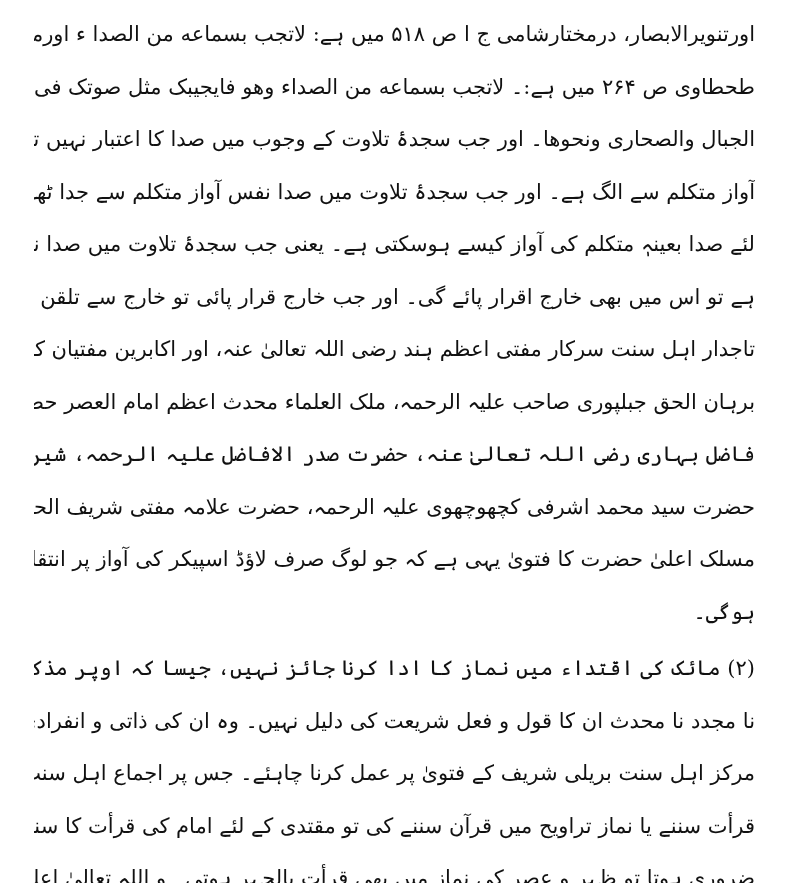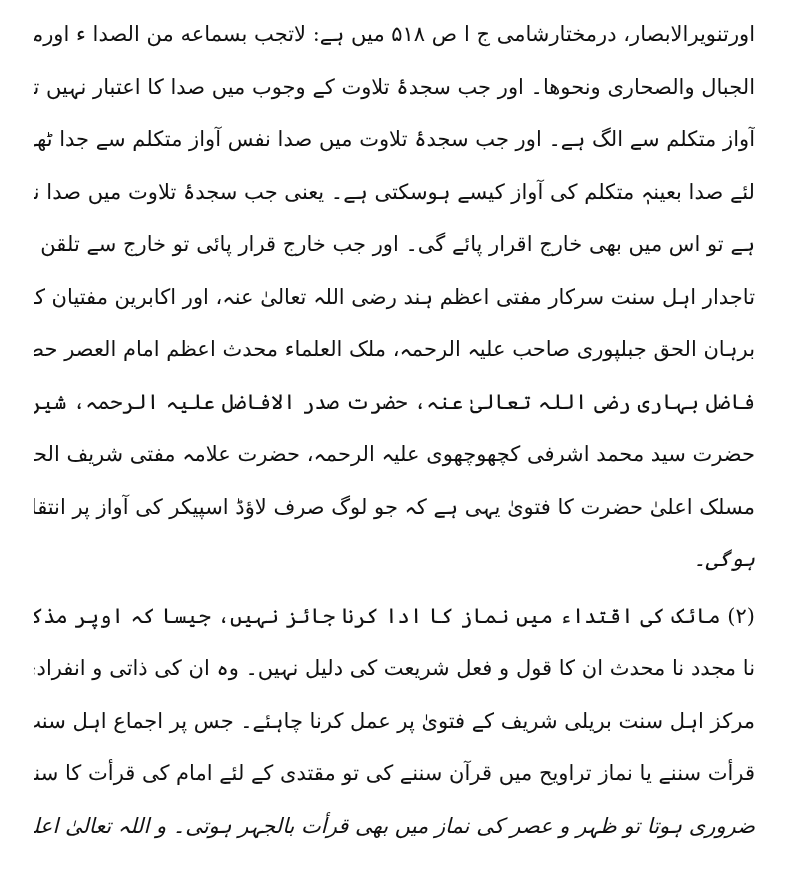--- a/index.html
+++ b/index.html
@@ -33,32 +33,32 @@
       color: #111111;
       white-space: nowrap;
       text-align: justify;
       text-align-last: justify;
       direction: rtl;
       unicode-bidi: plaintext;
       overflow: hidden;
     }
     .line.last {
       text-align-last: right;
-      font-style: italic;
     }
     .line.para-start {
       margin-top: 4px;
     }
   </style>
 </head>
 <body>
 
 <div class="page">
   <div class="paragraph">
     <span class="line">اورتنویرالابصار، درمختارشامی ج ا ص ۵۱۸ میں ہے: لاتجب بسماعه من الصدا ء اورمراقی الفلاح مع</span>
+    <span class="line">طحطاوی ص ۲۶۴ میں ہے:۔ لاتجب بسماعه من الصداء وهو فایجیبک مثل صوتک فی</span>
     <span class="line">الجبال والصحاری ونحوها۔ اور جب سجدۂ تلاوت کے وجوب میں صدا کا اعتبار نہیں تو حکماً صدا نفس</span>
     <span class="line">آواز متکلم سے الگ ہے۔ اور جب سجدۂ تلاوت میں صدا نفس آواز متکلم سے جدا ٹھہری تو نماز کے سجدہ کے</span>
     <span class="line">لئے صدا بعینہٖ متکلم کی آواز کیسے ہوسکتی ہے۔ یعنی جب سجدۂ تلاوت میں صدا نفس آواز متکلم سے جدا اور خارج</span>
     <span class="line">ہے تو اس میں بھی خارج اقرار پائے گی۔ اور جب خارج قرار پائی تو خارج سے تلقن مفسد نماز ہے۔ اس لئے</span>
     <span class="line">تاجدار اہل سنت سرکار مفتی اعظم ہند رضی اللہ تعالیٰ عنہ، اور اکابرین مفتیان کرام جیسے برہان ملت علامہ مفتی</span>
     <span class="line">برہان الحق جبلپوری صاحب علیہ الرحمہ، ملک العلماء محدث اعظم امام العصر حضرت علامہ مفتی سید محمد ظفر الدین</span>
     <span class="line">فاضل بہاری رضی اللہ تعالیٰ عنہ، حضرت صدر الافاضل علیہ الرحمہ، شیر بیشۂ اہلسنت علیہ الرحمہ محدث اعظم ہند</span>
     <span class="line">حضرت سید محمد اشرفی کچھوچھوی علیہ الرحمہ، حضرت علامہ مفتی شریف الحق امجدی علیہ الرحمہ و دیگر اکابرین</span>
     <span class="line">مسلک اعلیٰ حضرت کا فتویٰ یہی ہے کہ جو لوگ صرف لاؤڈ اسپیکر کی آواز پر انتقالات کریں گے ان کی نماز نہ</span>
     <span class="line last">ہوگی۔</span>

